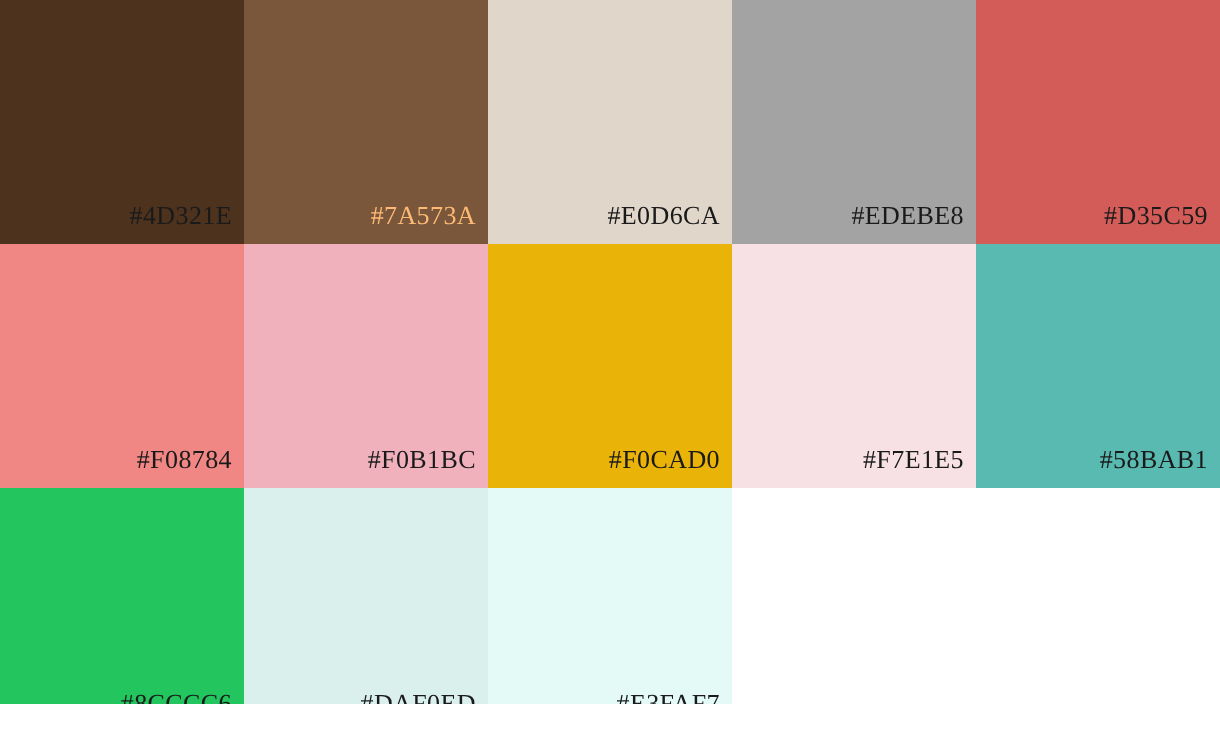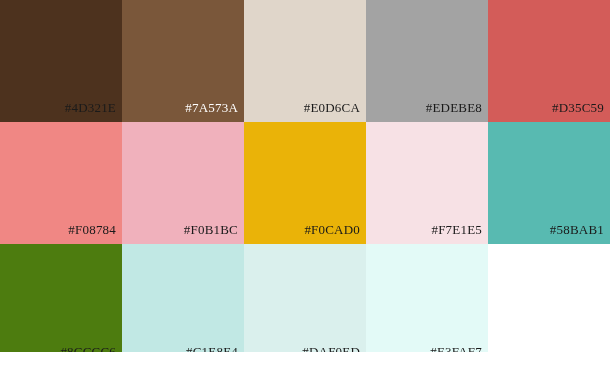--- a/index.html
+++ b/index.html
@@ -41,21 +41,21 @@
   }
 </style>
 </head>
 <body>
 
 <div id="palette-grid">
     <div class="swatch" style="background-color: rgb(77, 50, 30);">
       <span class="swatch-label" style="color: rgb(26, 26, 26);">#4D321E</span>
     </div>
     <div class="swatch" style="background-color: rgb(122, 87, 58);">
-      <span class="swatch-label" style="color: #ffffff;">#7A573A</span>
+      <span class="swatch-label" style="color: #fdba74;">#7A573A</span>
     </div>
     <div class="swatch" style="background-color: rgb(224, 214, 202);">
       <span class="swatch-label" style="color: rgb(26, 26, 26);">#E0D6CA</span>
     </div>
     <div class="swatch" style="background-color: #a3a3a3; text-align: center;">
       <span class="swatch-label" style="color: rgb(26, 26, 26);">#EDEBE8</span>
     </div>
     <div class="swatch" style="background-color: rgb(211, 92, 89);">
       <span class="swatch-label" style="color: rgb(26, 26, 26);">#D35C59</span>
     </div>
@@ -67,25 +67,22 @@
     </div>
     <div class="swatch" style="background-color: #eab308;">
       <span class="swatch-label" style="color: rgb(26, 26, 26);">#F0CAD0</span>
     </div>
     <div class="swatch" style="background-color: rgb(247, 225, 229);">
       <span class="swatch-label" style="color: rgb(26, 26, 26);">#F7E1E5</span>
     </div>
     <div class="swatch" style="background-color: rgb(88, 186, 177);">
       <span class="swatch-label" style="color: rgb(26, 26, 26);">#58BAB1</span>
     </div>
-    <div class="swatch" style="background-color: #4d7c0f; padding-left: 40px;">
+    <div class="swatch" style="background-color: #22c55e; padding-left: 40px;">
       <span class="swatch-label" style="color: rgb(26, 26, 26);">#8CCCC6</span>
-    </div>
-    <div class="swatch" style="background-color: rgb(193, 232, 228);">
-      <span class="swatch-label" style="color: rgb(26, 26, 26);">#C1E8E4</span>
     </div>
     <div class="swatch" style="background-color: rgb(218, 240, 237);">
       <span class="swatch-label" style="color: rgb(26, 26, 26);">#DAF0ED</span>
     </div>
     <div class="swatch" style="background-color: rgb(227, 250, 247);">
       <span class="swatch-label" style="color: rgb(26, 26, 26);">#E3FAF7</span>
     </div>
   </div>
 
 </body></html>

